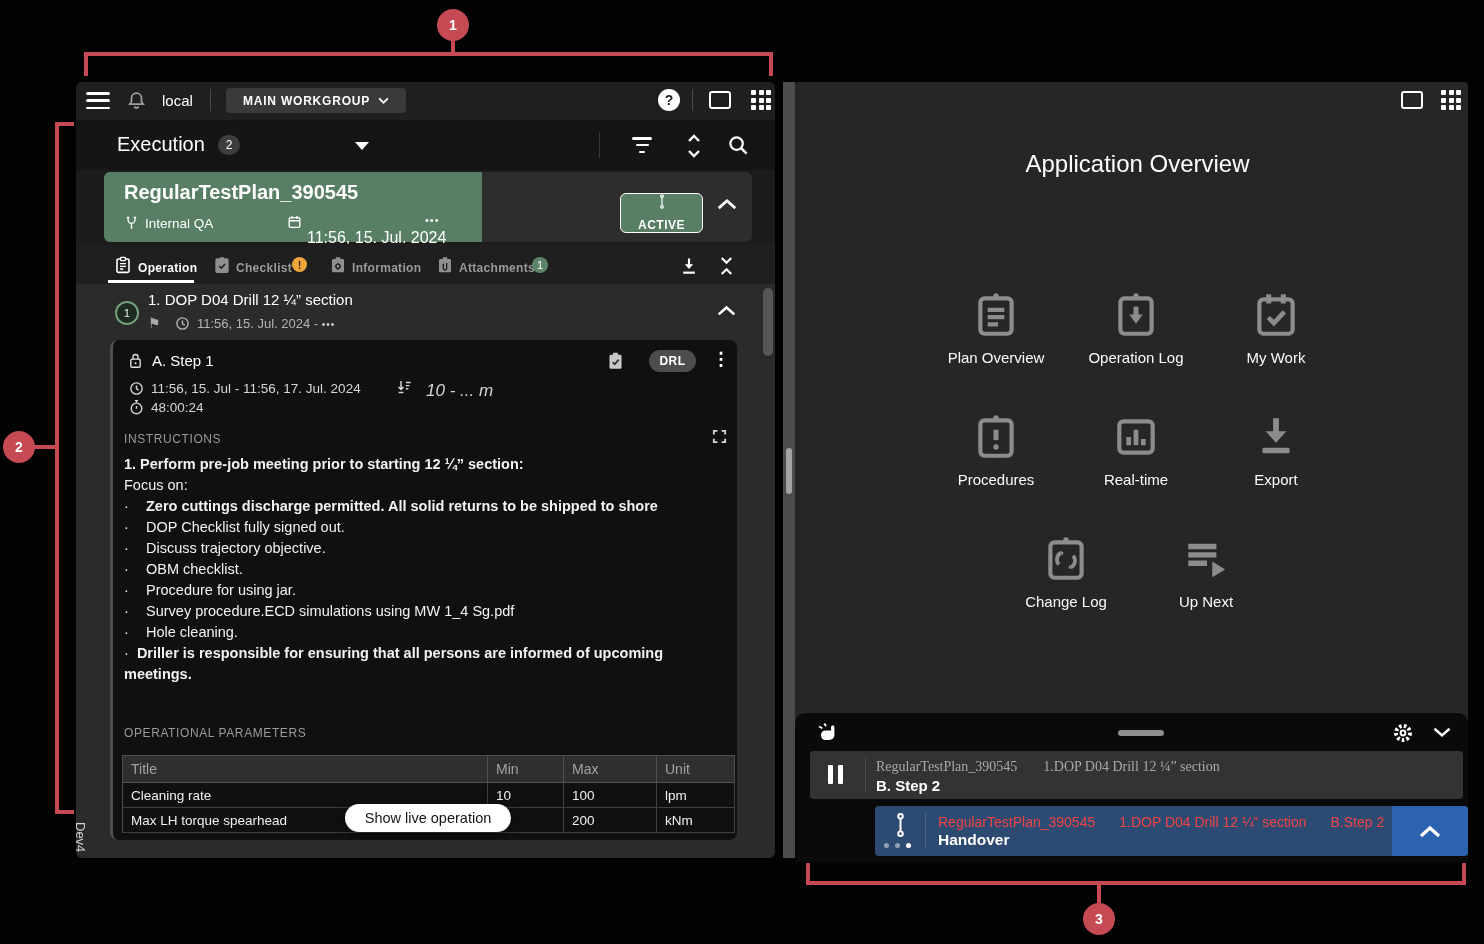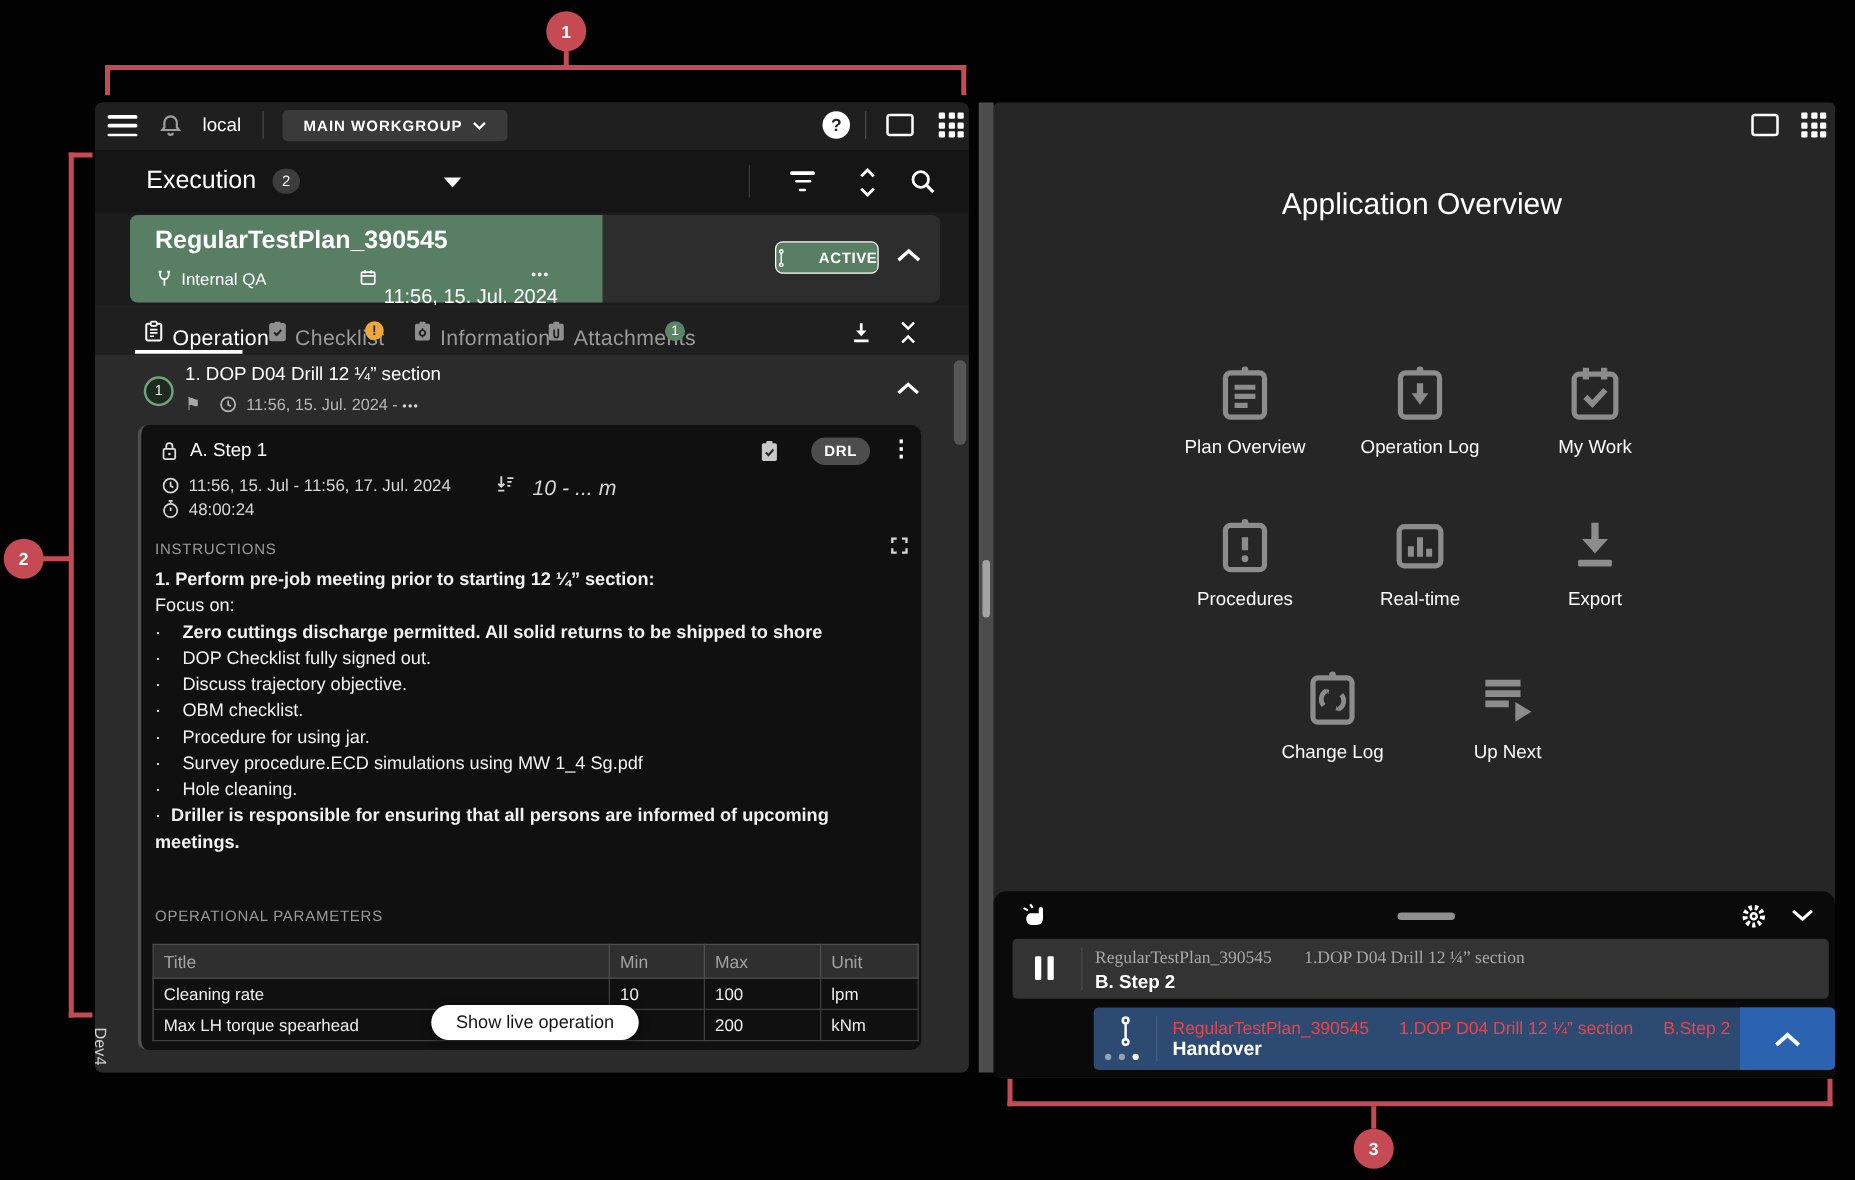--- a/index.html
+++ b/index.html
@@ -9,21 +9,21 @@
   svg{display:block;}
   
   .lpanel{left:76px;top:82px;width:699px;height:776px;background:#1c1c1c;border-radius:6px;}
   .appbar{left:76px;top:82px;width:699px;height:38px;background:#1f1f1f;border-radius:6px 6px 0 0;}
   .vdiv{width:1px;background:#4a4a4a;}
   .execbar{left:76px;top:120px;width:699px;height:50px;background:#151515;}
   .badgepill{background:#3d3d3d;border-radius:10px;color:#fff;font-size:12px;display:flex;align-items:center;justify-content:center;}
   .card{left:104px;top:172px;width:648px;height:70px;background:#2d2d2d;border-radius:6px;}
   .cardgreen{left:104px;top:172px;width:378px;height:70px;background:#587f63;border-radius:6px 0 0 6px;}
   .tabsrow{left:76px;top:244px;width:699px;height:40px;background:#1f1f1f;}
-  .tablabel{font-size:17px;font-weight:normal;letter-spacing:.3px;}
+  .tablabel{font-size:12px;font-weight:bold;letter-spacing:.3px;}
   .content{left:76px;top:284px;width:699px;height:574px;background:#2b2b2b;border-radius:0 0 6px 6px;}
   .stepcard{left:110px;top:340px;width:627px;height:500px;background:#101010;border-radius:8px;border-left:3px solid #4f4f4f;}
   .instr{color:#f2f2f2;font-size:14.5px;line-height:21px;}
   .brow{display:flex;}
   .bdot{width:22px;flex:none;color:#f2f2f2;}
   table.params{border-collapse:collapse;width:612px;table-layout:fixed;}
   table.params th{background:#2f2f2f;color:#a2a2a2;font-weight:normal;font-size:14px;text-align:left;padding:4px 8px;border:1px solid #4f4f4f;height:18px;}
   table.params td{color:#f0f0f0;font-size:13.5px;padding:3px 8px;border:1px solid #3f3f3f;border-left:1px solid #4f4f4f;height:18px;}
   
   .split{left:783px;top:82px;width:12px;height:776px;background:#4c4c4c;}
@@ -115,21 +115,21 @@
 </div>
 <div class="abs txt" style="left:145px;top:216px;font-size:13.5px;">Internal QA</div>
 <div class="abs" style="left:287px;top:214px;">
   <svg width="15" height="16" viewBox="0 0 24 24">
       <rect x="3.5" y="5" width="17" height="15.5" rx="2" fill="none" stroke="#fff" stroke-width="2.2"></rect>
       <path d="M8 2.5V7M16 2.5V7M3.5 10h17" stroke="#fff" stroke-width="2.2"></path>
     </svg>
 </div>
 <div class="abs txt" style="left:307px;top:216px;font-size:16px;margin-top:13px;">11:56, 15. Jul. 2024</div>
 <div class="abs txt" style="left:425px;top:214px;font-size:11px;letter-spacing:1px;cursor:pointer;">•••</div>
-<div class="abs" style="left:620px;top:193px;width:83px;height:26px;background:#587f63;border:1.5px solid #fff;border-radius:6px;display:flex;align-items:center;justify-content:space-between;gap:5px;">
+<div class="abs" style="left:620px;top:193px;width:83px;height:40px;background:#587f63;border:1.5px solid #fff;border-radius:6px;display:flex;align-items:center;justify-content:space-between;gap:5px;flex-direction:column;">
   <svg width="8" height="15" viewBox="0 0 12 22">
       <circle cx="6" cy="3" r="2" fill="none" stroke="#fff" stroke-width="1.8"></circle>
       <path d="M6 5v12" stroke="#fff" stroke-width="1.8"></path>
       <circle cx="6" cy="19" r="2" fill="none" stroke="#fff" stroke-width="1.8"></circle>
     </svg>
   <span class="txt" style="font-size:12px;font-weight:bold;letter-spacing:.5px;">ACTIVE</span>
 </div>
 <div class="abs" style="left:716px;top:197px;cursor:pointer;">
   <svg width="22" height="14" viewBox="0 0 24 15">
       <path d="M3 12l9-8 9 8" fill="none" stroke="#fff" stroke-width="3"></path>

